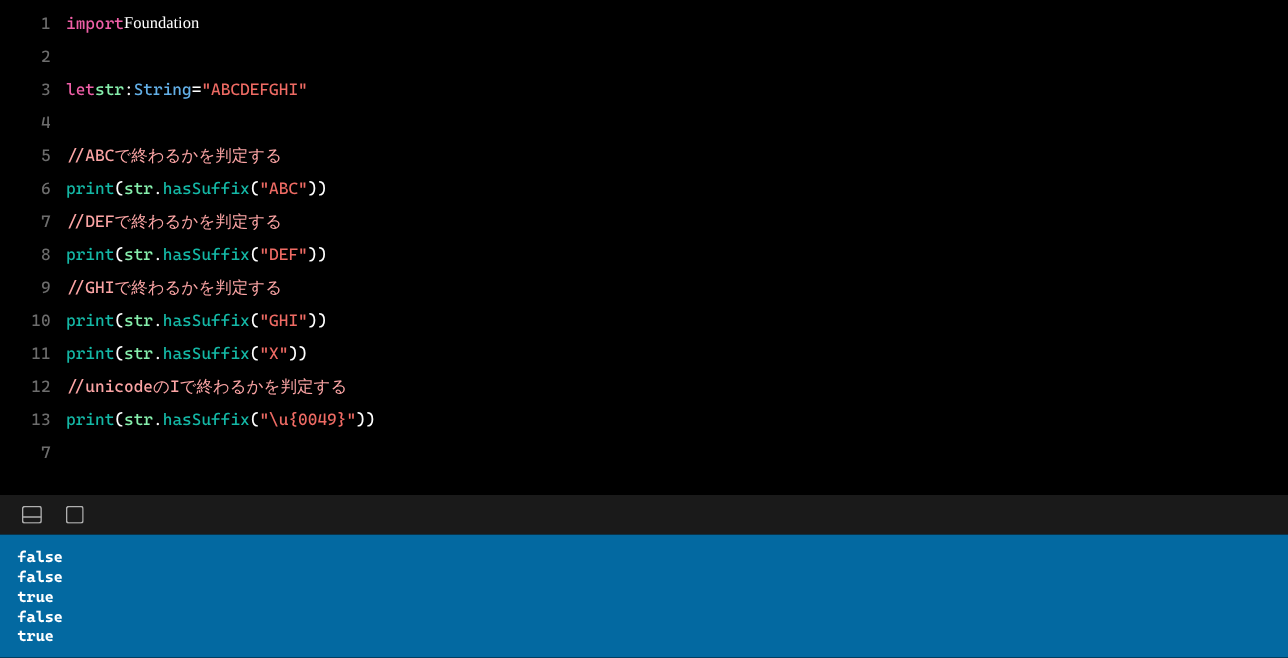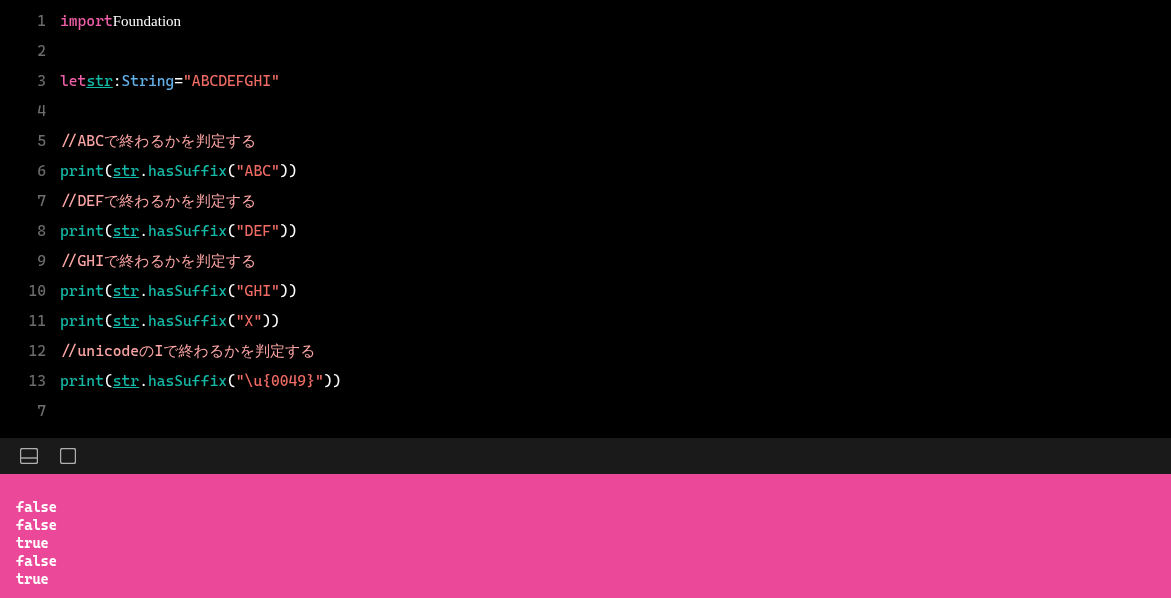--- a/index.html
+++ b/index.html
@@ -39,42 +39,42 @@
       display: flex;
     }
     .line-num {
       height: 30px;
       line-height: 30px;
     }
     .tk-keyword { color: #ef5fa7; }
     .tk-plain { color: #ffffff; font-family: Liberation Serif, serif; }
     .tk-type { color: #63b0e8; }
     .tk-func { color: #14b8a6; }
-    .tk-var { color: #14b8a6; text-decoration: underline; }
+    .tk-var { color: #86efac; }
     .tk-string { color: #ef6b64; }
     .tk-comment { color: #fca5a5; }
     .tk-punc { color: #ffffff; }
     
     .toolbar {
       background: #1a1a1a;
       height: 36px;
       display: flex;
       align-items: center;
       padding-left: 20px;
       gap: 22px;
     }
     .toolbar svg {
       display: block;
     }
     
     .console {
-      background: #ec4899;
+      background: #0369a1;
       color: #fff;
       font-weight: bold;
-      padding: 24px 16px 10px 16px;
+      padding: 12px 16px 10px 16px;
       line-height: 18px;
       font-size: 14px;
     }
     .console-line {
       display: block;
     }
   </style>
 </head>
 <body>
 

